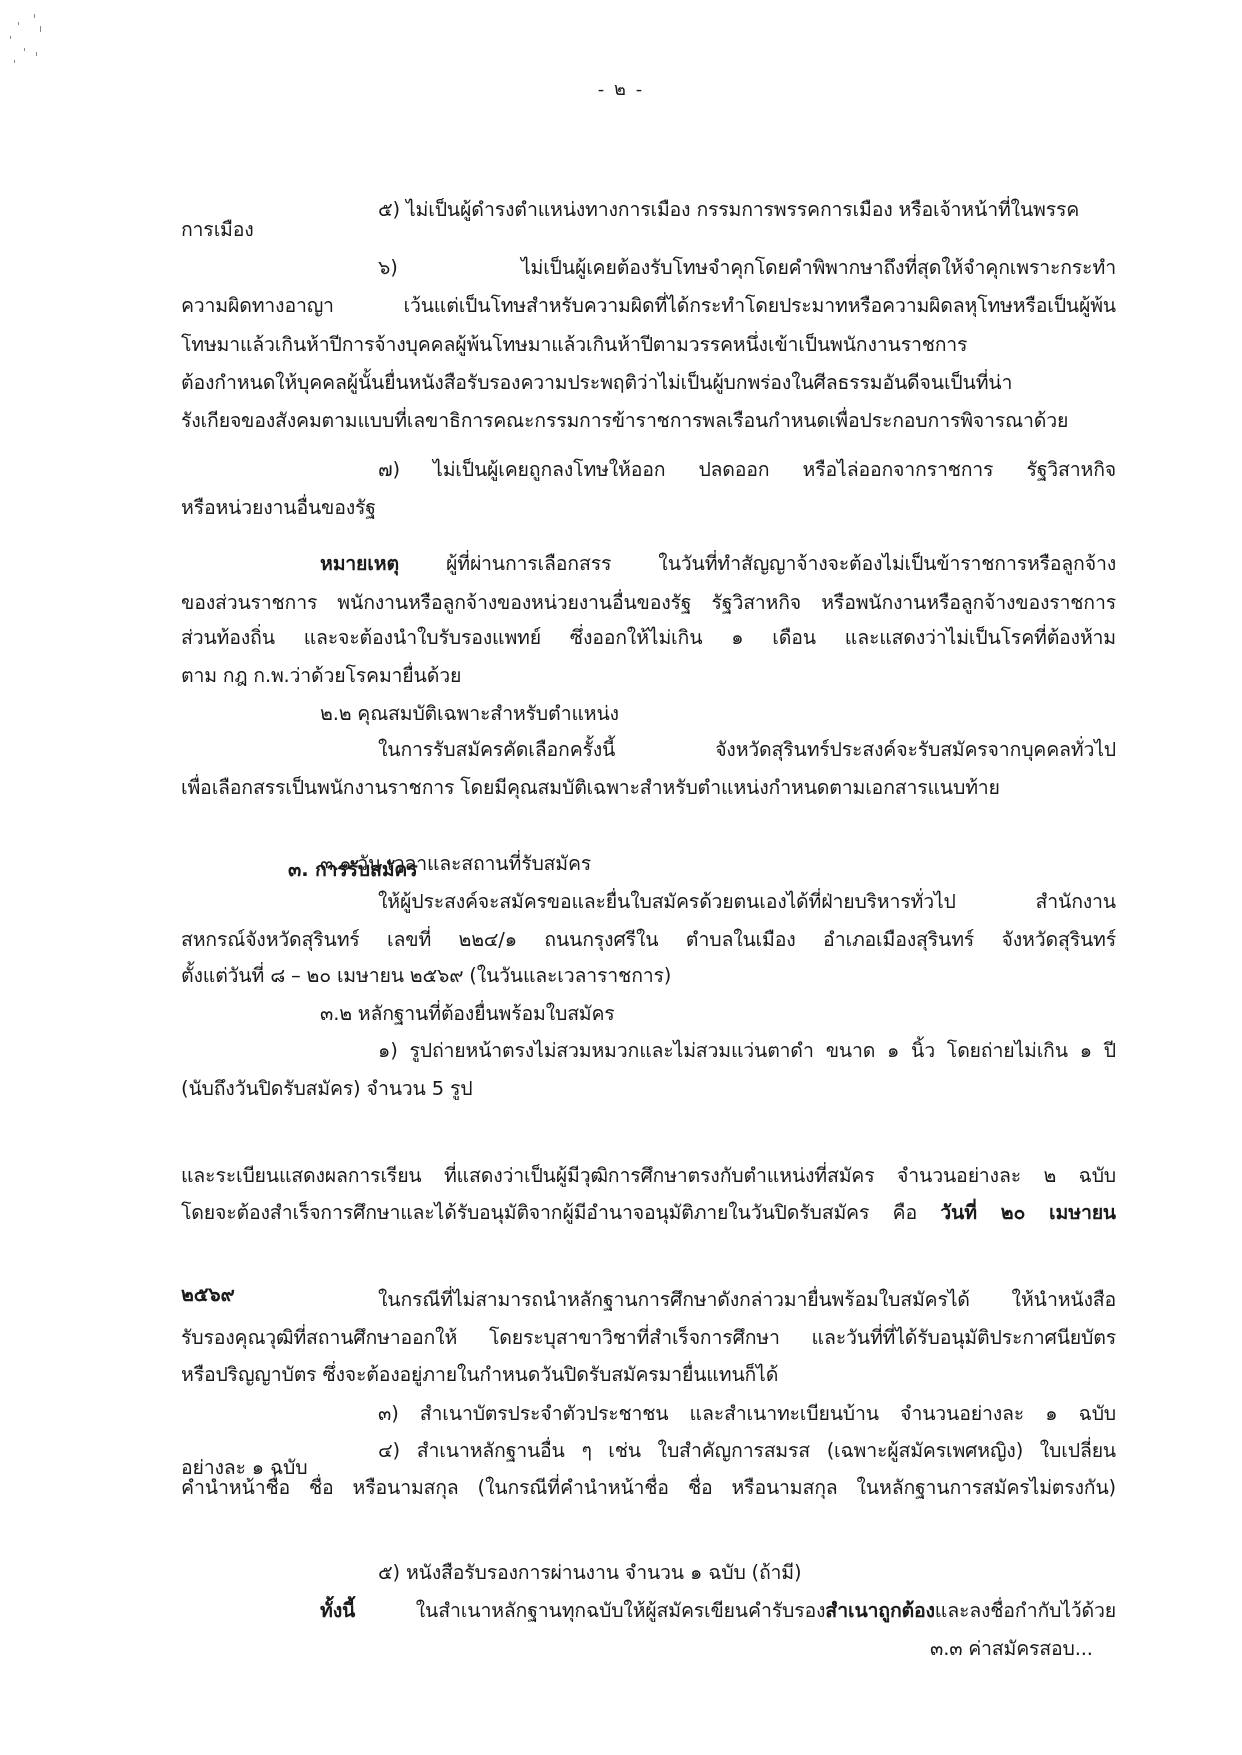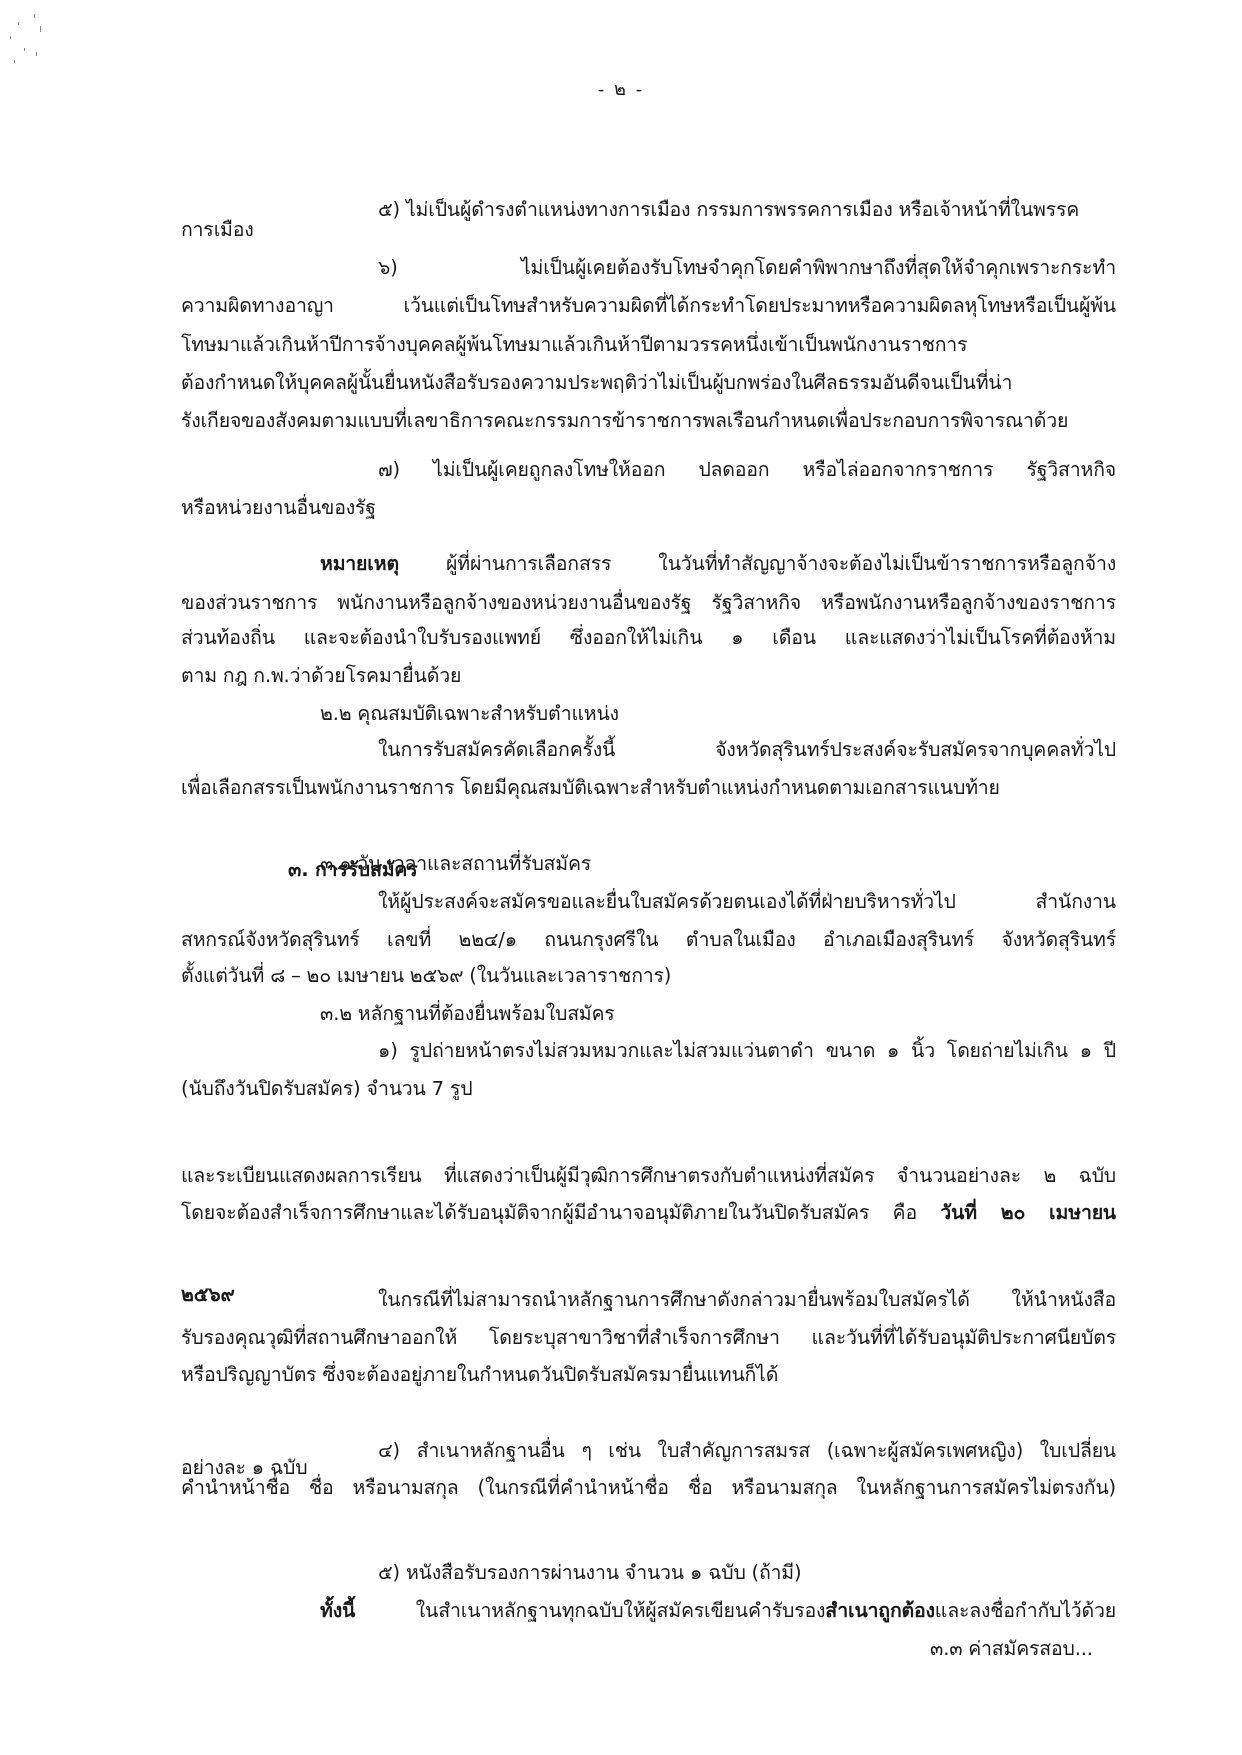--- a/index.html
+++ b/index.html
@@ -97,32 +97,33 @@
 
   <div class="line b" style="left:288px;top:812px">๓. การรับสมัคร</div>
 
   <div class="line" style="left:320px;top:850px">๓.๑ วัน เวลาและสถานที่รับสมัคร</div>
   <div class="line" style="left:378px;top:888px;width:738px;text-align:justify;text-align-last:justify">ให้ผู้ประสงค์จะสมัครขอและยื่นใบสมัครด้วยตนเองได้ที่ฝ่ายบริหารทั่วไป สำนักงาน</div>
   <div class="line justify" style="top:926px">สหกรณ์จังหวัดสุรินทร์ เลขที่ ๒๒๔/๑ ถนนกรุงศรีใน ตำบลในเมือง อำเภอเมืองสุรินทร์ จังหวัดสุรินทร์</div>
   <div class="line" style="left:181px;top:962px">ตั้งแต่วันที่ ๘ – ๒๐ เมษายน ๒๕๖๙ (ในวันและเวลาราชการ)</div>
 
   <div class="line" style="left:320px;top:1000px">๓.๒ หลักฐานที่ต้องยื่นพร้อมใบสมัคร</div>
   <div class="line" style="left:378px;top:1037px;width:738px;text-align:justify;text-align-last:justify">๑) รูปถ่ายหน้าตรงไม่สวมหมวกและไม่สวมแว่นตาดำ ขนาด ๑ นิ้ว โดยถ่ายไม่เกิน ๑ ปี</div>
-  <div class="line" style="left:181px;top:1075px">(นับถึงวันปิดรับสมัคร) จำนวน 7 รูป</div>
+  <div class="line" style="left:181px;top:1075px">(นับถึงวันปิดรับสมัคร) จำนวน 5 รูป</div>
 
   <div class="line justify" style="top:1162px">และระเบียนแสดงผลการเรียน ที่แสดงว่าเป็นผู้มีวุฒิการศึกษาตรงกับตำแหน่งที่สมัคร จำนวนอย่างละ ๒ ฉบับ</div>
   <div class="line justify" style="top:1199px">
     <span>โดยจะต้องสำเร็จการศึกษาและได้รับอนุมัติจากผู้มีอำนาจอนุมัติภายในวันปิดรับสมัคร คือ </span><span class="b">วันที่ ๒๐ เมษายน</span>
   </div>
   <div class="line b" style="left:181px;top:1237px">๒๕๖๙</div>
 
   <div class="line" style="left:378px;top:1286px;width:738px;text-align:justify;text-align-last:justify">ในกรณีที่ไม่สามารถนำหลักฐานการศึกษาดังกล่าวมายื่นพร้อมใบสมัครได้ ให้นำหนังสือ</div>
   <div class="line justify" style="top:1324px">รับรองคุณวุฒิที่สถานศึกษาออกให้ โดยระบุสาขาวิชาที่สำเร็จการศึกษา และวันที่ที่ได้รับอนุมัติประกาศนียบัตร</div>
   <div class="line" style="left:181px;top:1361px">หรือปริญญาบัตร ซึ่งจะต้องอยู่ภายในกำหนดวันปิดรับสมัครมายื่นแทนก็ได้</div>
 
+  <div class="line" style="left:378px;top:1400px;width:738px;text-align:justify;text-align-last:justify">๓) สำเนาบัตรประจำตัวประชาชน และสำเนาทะเบียนบ้าน จำนวนอย่างละ ๑ ฉบับ</div>
 
   <div class="line" style="left:378px;top:1437px;width:738px;text-align:justify;text-align-last:justify">๔) สำเนาหลักฐานอื่น ๆ เช่น ใบสำคัญการสมรส (เฉพาะผู้สมัครเพศหญิง) ใบเปลี่ยน</div>
   <div class="line justify" style="top:1474px">คำนำหน้าชื่อ ชื่อ หรือนามสกุล (ในกรณีที่คำนำหน้าชื่อ ชื่อ หรือนามสกุล ในหลักฐานการสมัครไม่ตรงกัน)</div>
   <div class="line" style="left:181px;top:1454px">อย่างละ ๑ ฉบับ</div>
 
   <div class="line" style="left:378px;top:1559px">๕) หนังสือรับรองการผ่านงาน จำนวน ๑ ฉบับ (ถ้ามี)</div>
 
   <div class="line" style="left:320px;top:1597px;width:796px;text-align:justify;text-align-last:justify">
     <span class="b">ทั้งนี้</span><span> ในสำเนาหลักฐานทุกฉบับให้ผู้สมัครเขียนคำรับรอง</span><span class="b">สำเนาถูกต้อง</span><span>และลงชื่อกำกับไว้ด้วย</span>
   </div>

